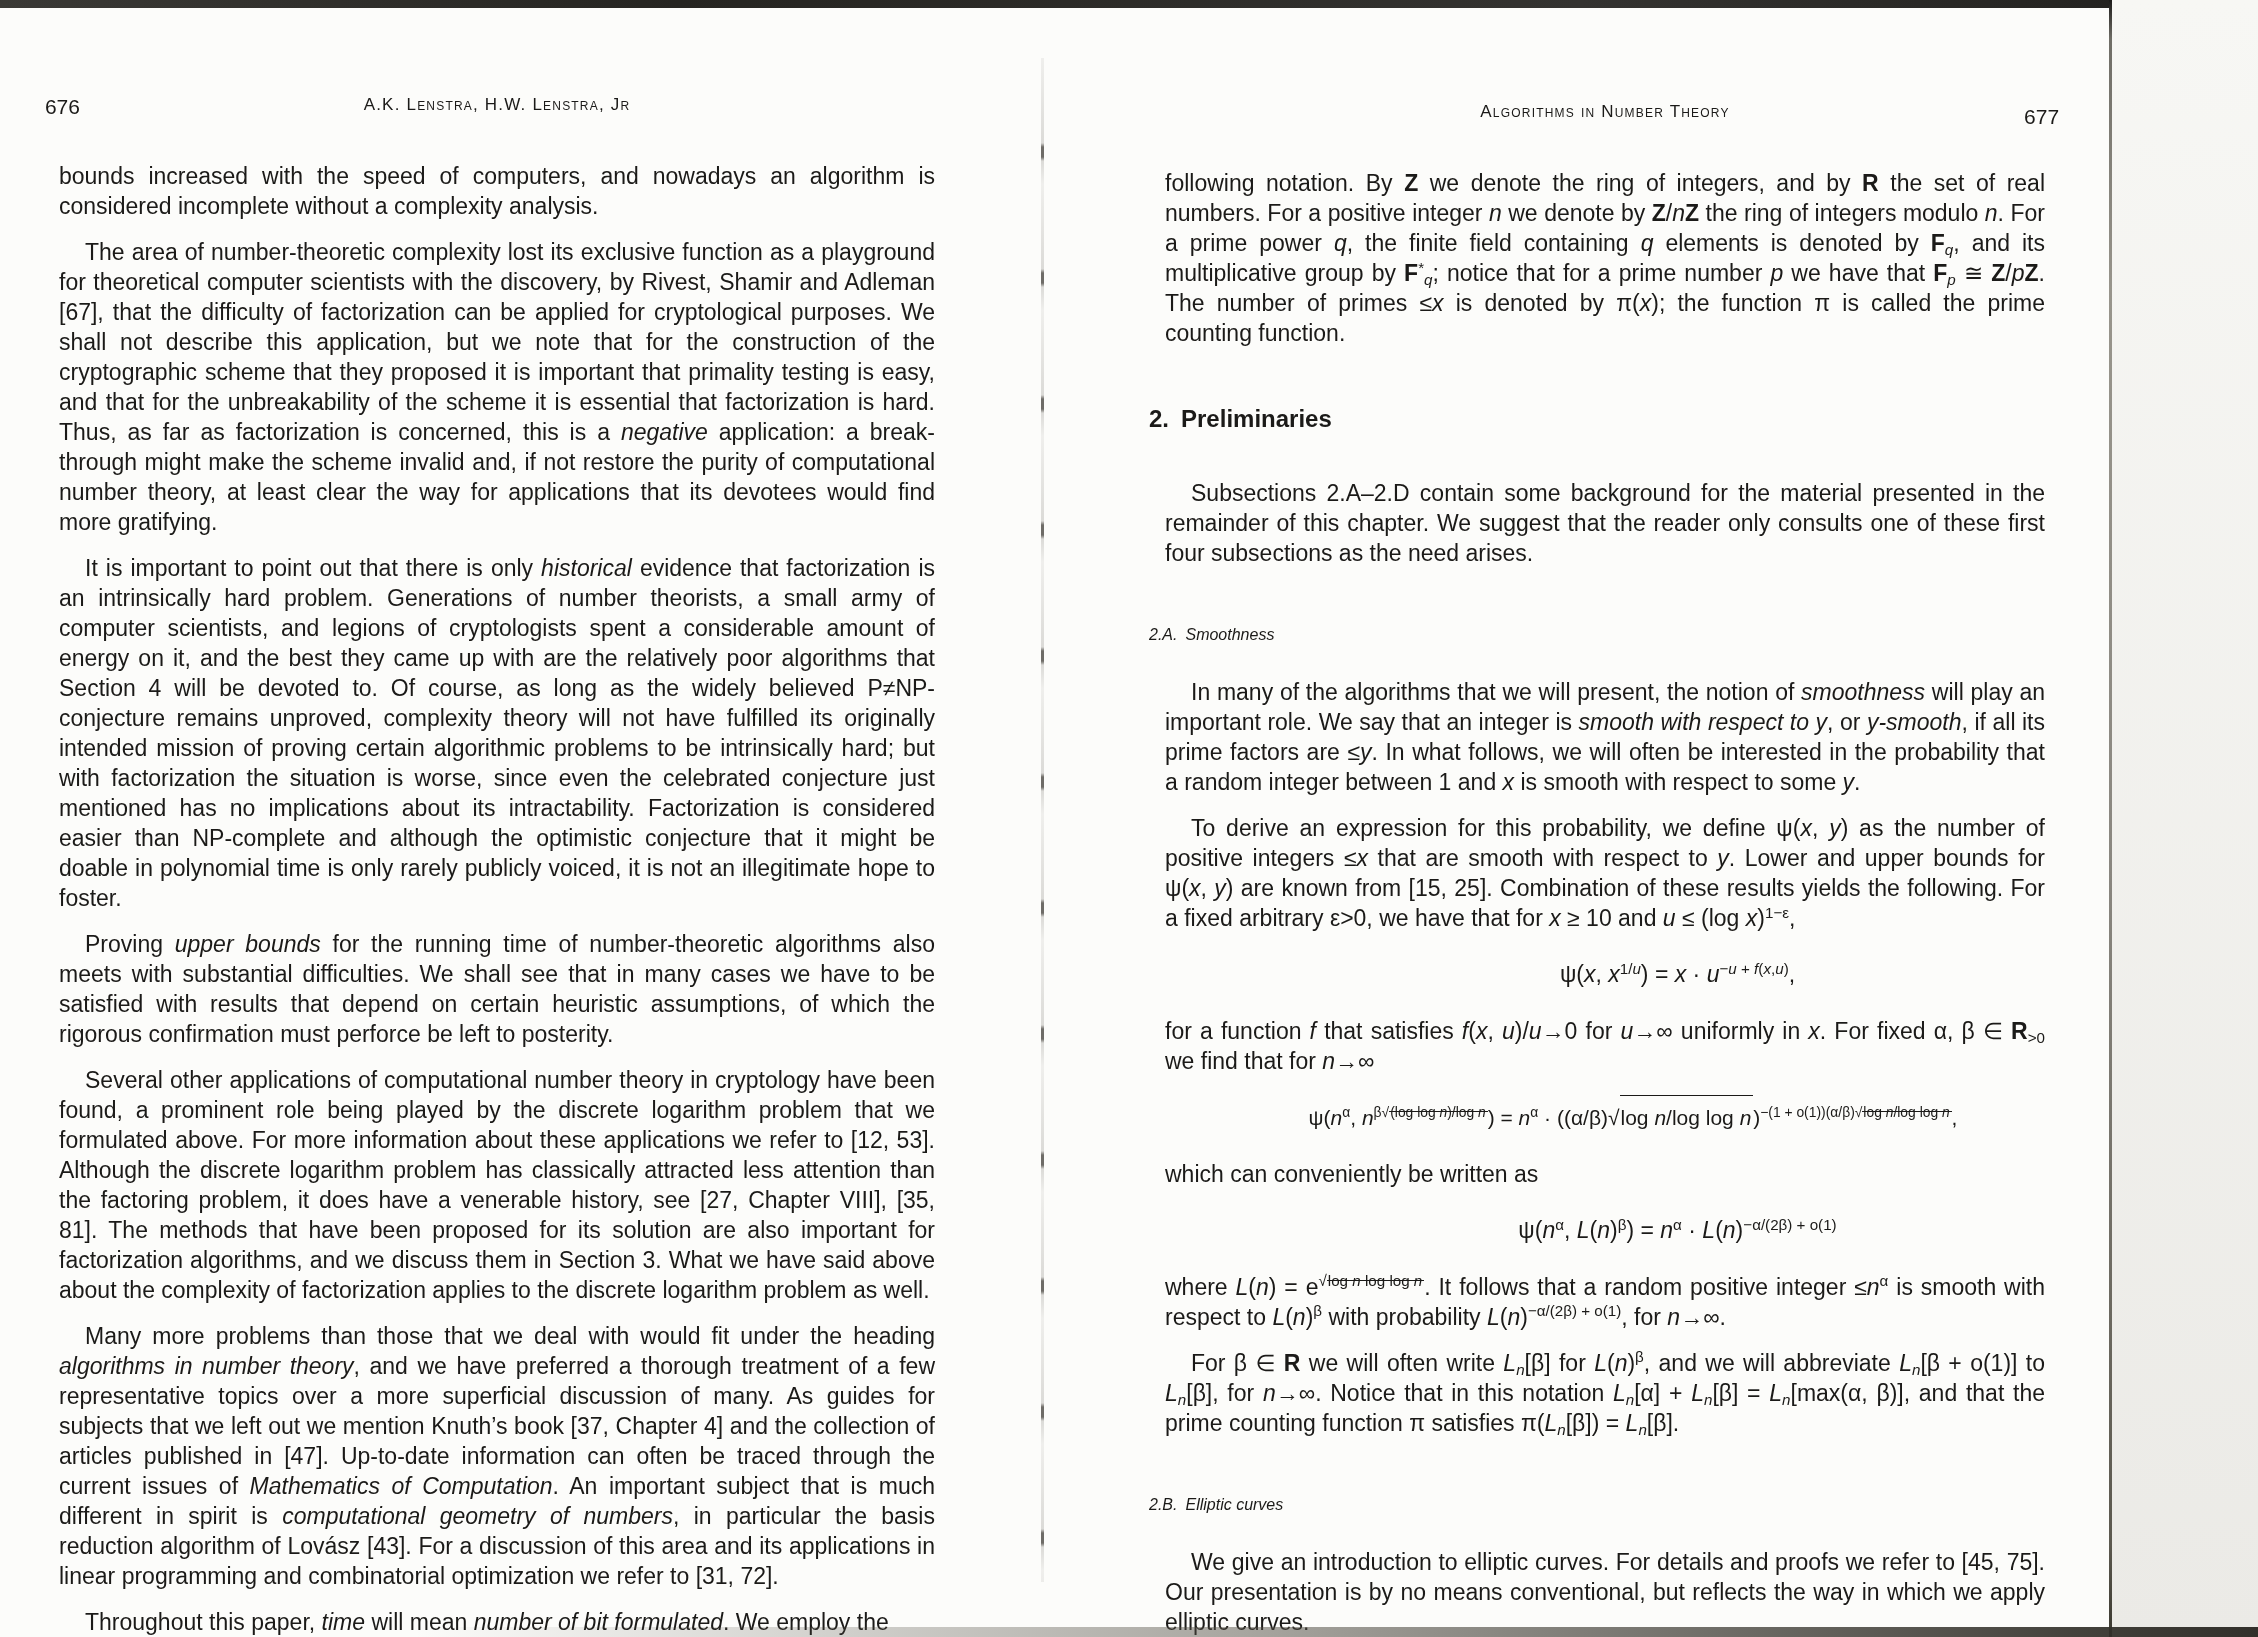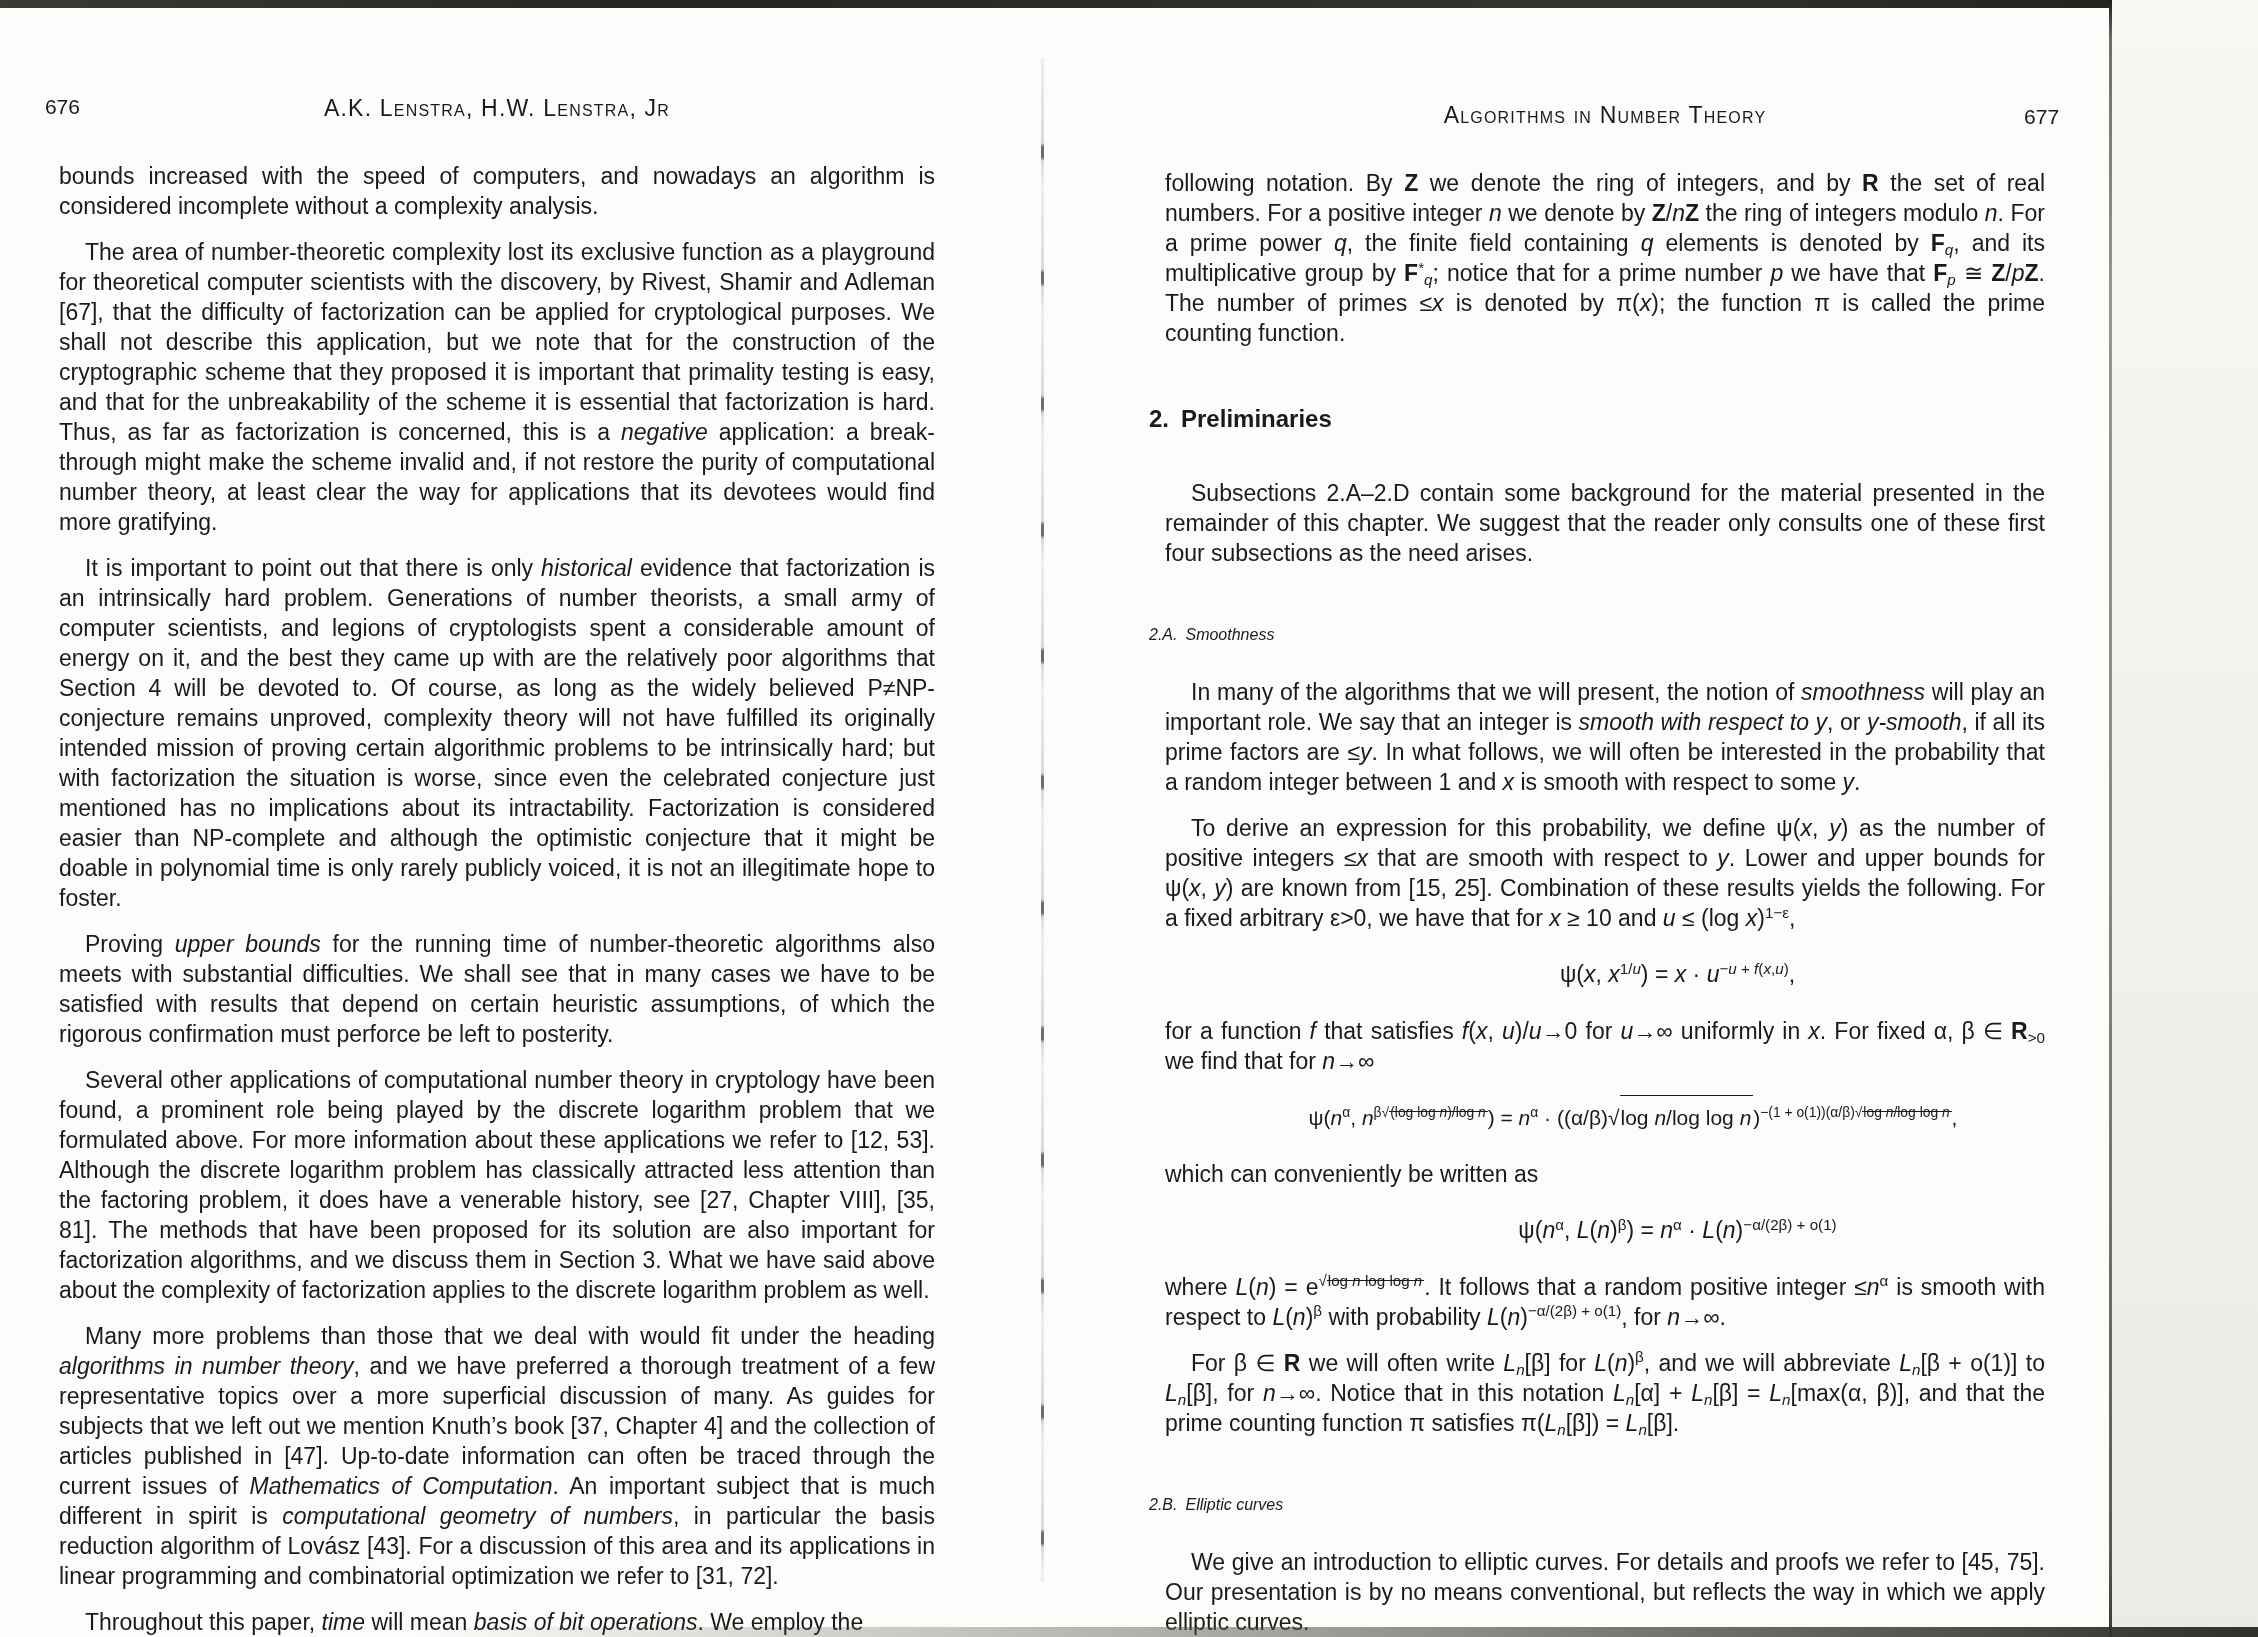--- a/index.html
+++ b/index.html
@@ -18,21 +18,21 @@
   .beyond-edge{position:absolute;left:2112px;right:0;top:0;bottom:0;
                background:linear-gradient(to bottom,#f7f7f4,#ebeae6);}
   .bottom-edge{position:absolute;left:415px;right:0;bottom:0;height:10.6px;
                background:linear-gradient(to right,rgba(96,92,82,0),rgba(84,80,70,.5) 45%,rgba(52,50,44,.92) 90%,rgba(40,38,33,.95));}
   
   .page{position:absolute;}
   .page.left{left:43px;top:95px;width:908px;}
   .page.right{left:1149px;top:102px;width:912px;}
   .pagehead{position:relative;height:50px;}
   .runhead{position:absolute;left:50%;transform:translateX(-50%);top:0;
-           font-variant:small-caps;letter-spacing:1.2px;font-size:23px;white-space:nowrap;}
+           font-variant:small-caps;letter-spacing:1.2px;font-size:17px;white-space:nowrap;}
   .pagenum{position:absolute;font-size:21px;top:0;}
   .page.left .pagenum{left:1.9px;}
   .page.right .pagenum{right:1.9px;top:2.9px;text-align:right;}
   .body{font-size:23px;line-height:30px;text-align:justify;}
   .body p{margin:16px;}
   .para{text-indent:26px;}
   .para.noindent{text-indent:0;}
   .h2{font-weight:bold;font-size:24px;margin:56px 0 44px 0 !important;}
   .h3{font-style:italic;font-size:16px;margin:52px 0 27px 0 !important;}
   .formula{margin:19.3px 0;padding-left:145px;font-size:23px;line-height:44px;text-align:center;}
@@ -57,21 +57,21 @@
       <span class="pagenum">676</span>
       <span class="runhead">A.K. Lenstra, H.W. Lenstra, Jr</span>
     </div>
     <div class="body">
         <p class="para noindent">bounds increased with the speed of computers, and nowadays an algorithm is considered incomplete without a complexity analysis.</p>
         <p class="para">The area of number-theoretic complexity lost its exclusive function as a playground for theoretical computer scientists with the discovery, by Rivest, Shamir and Adleman [67], that the difficulty of factorization can be applied for cryptological purposes. We shall not describe this application, but we note that for the construction of the cryptographic scheme that they proposed it is important that primality testing is easy, and that for the unbreakability of the scheme it is essential that factorization is hard. Thus, as far as factorization is concerned, this is a <span class="it ">negative</span> application: a break-through might make the scheme invalid and, if not restore the purity of computational number theory, at least clear the way for applications that its devotees would find more gratifying.</p>
         <p class="para">It is important to point out that there is only <span class="it ">historical</span> evidence that factorization is an intrinsically hard problem. Generations of number theorists, a small army of computer scientists, and legions of cryptologists spent a considerable amount of energy on it, and the best they came up with are the relatively poor algorithms that Section 4 will be devoted to. Of course, as long as the widely believed P≠NP-conjecture remains unproved, complexity theory will not have fulfilled its originally intended mission of proving certain algorithmic problems to be intrinsically hard; but with factorization the situation is worse, since even the celebrated conjecture just mentioned has no implications about its intractability. Factorization is considered easier than NP-complete and although the optimistic conjecture that it might be doable in polynomial time is only rarely publicly voiced, it is not an illegitimate hope to foster.</p>
         <p class="para">Proving <span class="it ">upper bounds</span> for the running time of number-theoretic algorithms also meets with substantial difficulties. We shall see that in many cases we have to be satisfied with results that depend on certain heuristic assumptions, of which the rigorous confirmation must perforce be left to posterity.</p>
         <p class="para">Several other applications of computational number theory in cryptology have been found, a prominent role being played by the discrete logarithm problem that we formulated above. For more information about these applications we refer to [12, 53]. Although the discrete logarithm problem has classically attracted less attention than the factoring problem, it does have a venerable history, see [27, Chapter VIII], [35, 81]. The methods that have been proposed for its solution are also important for factorization algorithms, and we discuss them in Section 3. What we have said above about the complexity of factorization applies to the discrete logarithm problem as well.</p>
         <p class="para">Many more problems than those that we deal with would fit under the heading <span class="it ">algorithms in number theory</span>, and we have preferred a thorough treatment of a few representative topics over a more superficial discussion of many. As guides for subjects that we left out we mention Knuth’s book [37, Chapter 4] and the collection of articles published in [47]. Up-to-date information can often be traced through the current issues of <span class="it ">Mathematics of Computation</span>. An important subject that is much different in spirit is <span class="it ">computational geometry of numbers</span>, in particular the basis reduction algorithm of Lovász [43]. For a discussion of this area and its applications in linear programming and combinatorial optimization we refer to [31, 72].</p>
-        <p class="para">Throughout this paper, <span class="it ">time</span> will mean <span class="it ">basis of bit operations</span>. We employ the</p>
+        <p class="para">Throughout this paper, <span class="it ">time</span> will mean <span class="it ">number of bit formulated</span>. We employ the</p>
       </div>
   </div>
 
   <div class="gutter"></div>
 
   <div class="page right">
     <div class="pagehead">
       <span class="runhead">Algorithms in Number Theory</span>
       <span class="pagenum">677</span>
     </div>

